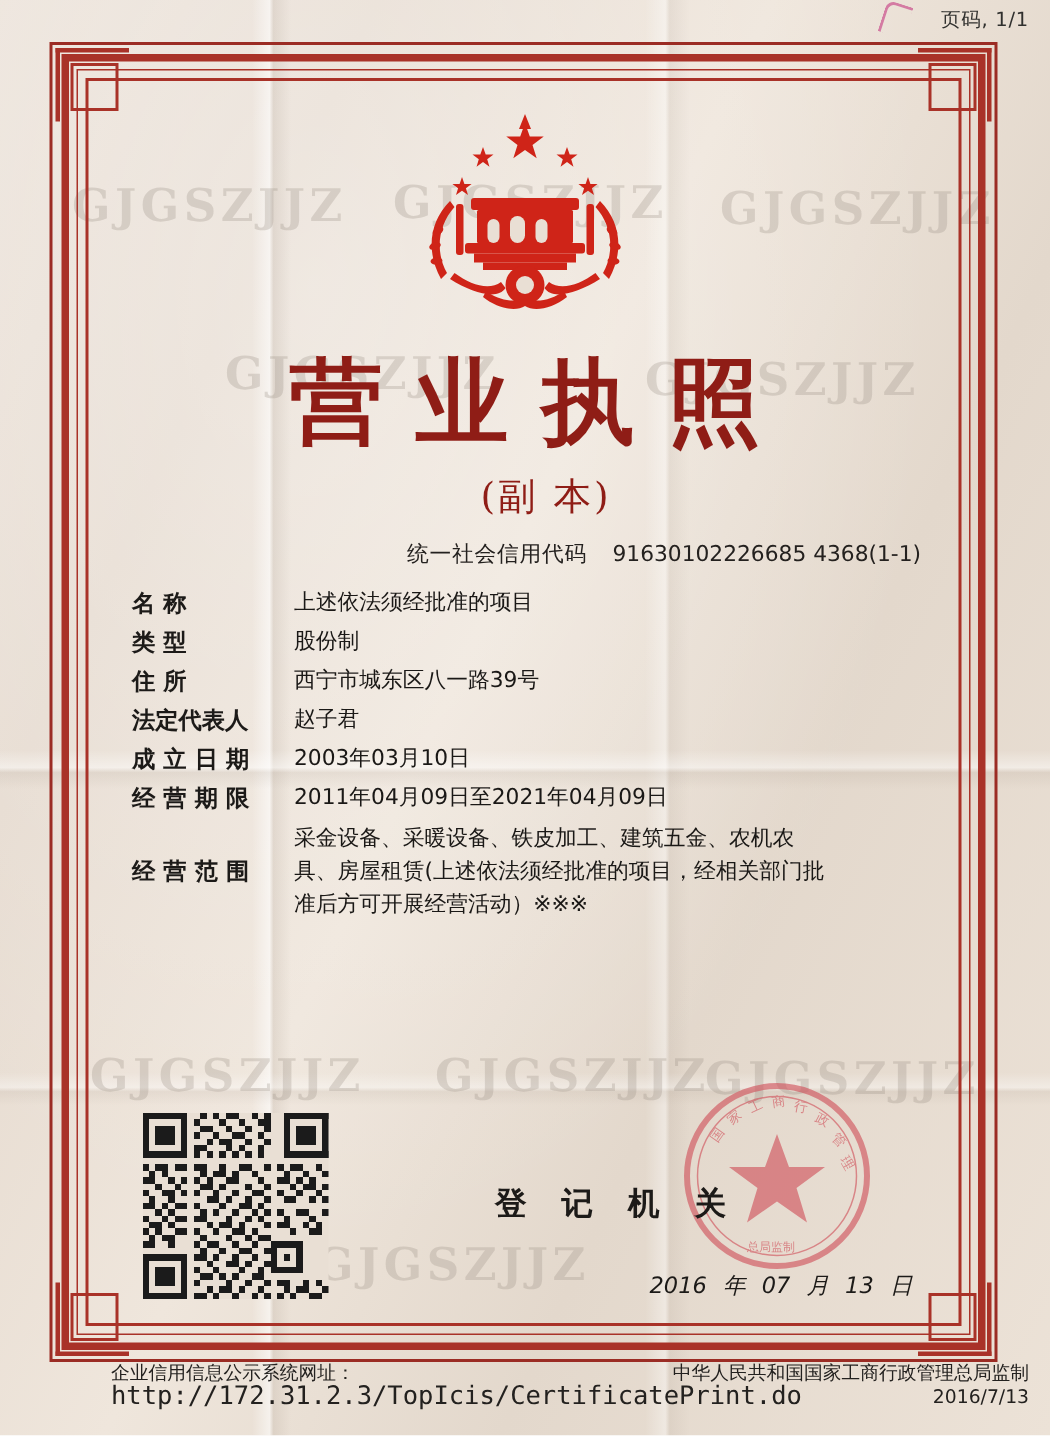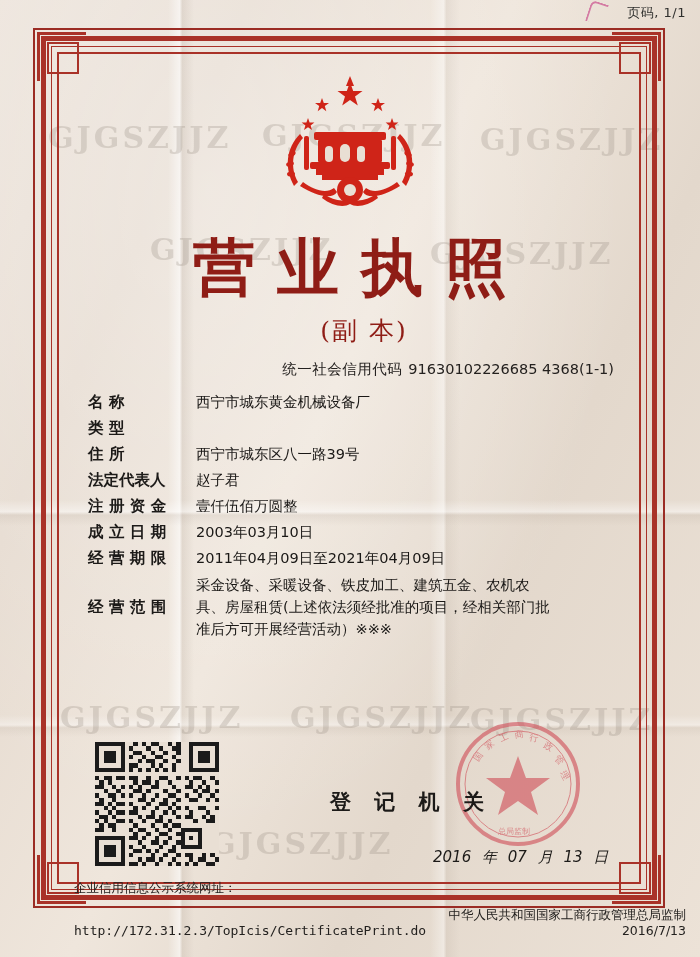--- a/index.html
+++ b/index.html
@@ -154,21 +154,21 @@
   .code-row {
     position: absolute;
     top: 360px;
     right: 86px;
     font-size: 14.5px;
     color: #24211f;
     font-family: "DejaVu Sans", "Liberation Sans", sans-serif;
     white-space: nowrap;
   }
   .code-row .lbl { letter-spacing: .5px; margin-left: 36px; }
-  .code-row .val { margin-left: 6px; letter-spacing: 0; }
+  .code-row .val { margin-left: 17px; letter-spacing: 0; }
 
   
   .fields {
     position: absolute;
     left: 88px;
     top: 392px;
     width: 470px;
   }
   .field {
     display: flex;
@@ -239,22 +239,21 @@
     position: absolute;
     left: 74px;
     bottom: 18px;
     font-size: 12.5px;
     color: #23211f;
     line-height: 16px;
     font-family: "DejaVu Sans", "Liberation Sans", sans-serif;
   }
   .footer-left .url {
     font-family: "DejaVu Sans Mono", "Liberation Mono", monospace;
-    font-size: 13px;
-    margin-top: 27px;
+    font-size: 17px;
   }
   .footer-right {
     position: absolute;
     right: 14px;
     bottom: 18px;
     text-align: right;
     font-size: 12.5px;
     color: #23211f;
     line-height: 16px;
     font-family: "DejaVu Sans", "Liberation Sans", sans-serif;
@@ -357,36 +356,33 @@
   <div class="title">营业执照</div>
   <div class="subtitle">(副 本)</div>
 
   <div class="code-row">
     <span class="lbl">统一社会信用代码</span><span class="val">91630102226685 4368(1-1)</span>
   </div>
 
   <div class="fields">
     <div class="field">
       <div class="lbl sp0">名        称</div>
-      <div class="val">西宁市城东黄金机械设备厂</div>
+      <div class="val">上述依法须经批准的项目</div>
     </div>
     <div class="field">
       <div class="lbl sp0">类        型</div>
+      <div class="val">股份制</div>
     </div>
     <div class="field">
       <div class="lbl sp0">住        所</div>
       <div class="val">西宁市城东区八一路39号</div>
     </div>
     <div class="field">
       <div class="lbl sp0">法定代表人</div>
       <div class="val">赵子君</div>
-    </div>
-    <div class="field">
-      <div class="lbl sp0">注 册 资 金</div>
-      <div class="val">壹仟伍佰万圆整</div>
     </div>
     <div class="field">
       <div class="lbl sp0">成 立 日 期</div>
       <div class="val">2003年03月10日</div>
     </div>
     <div class="field">
       <div class="lbl sp0">经 营 期 限</div>
       <div class="val">2011年04月09日至2021年04月09日</div>
     </div>
     <div class="field">

